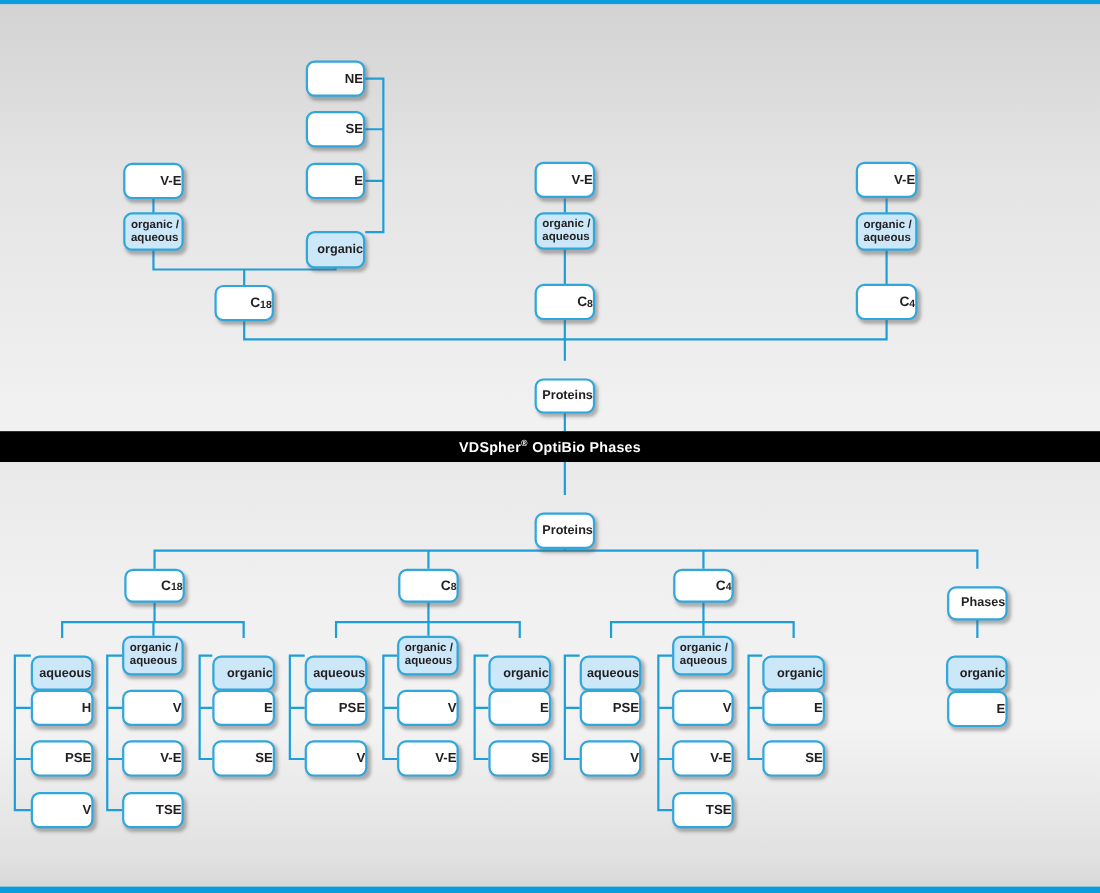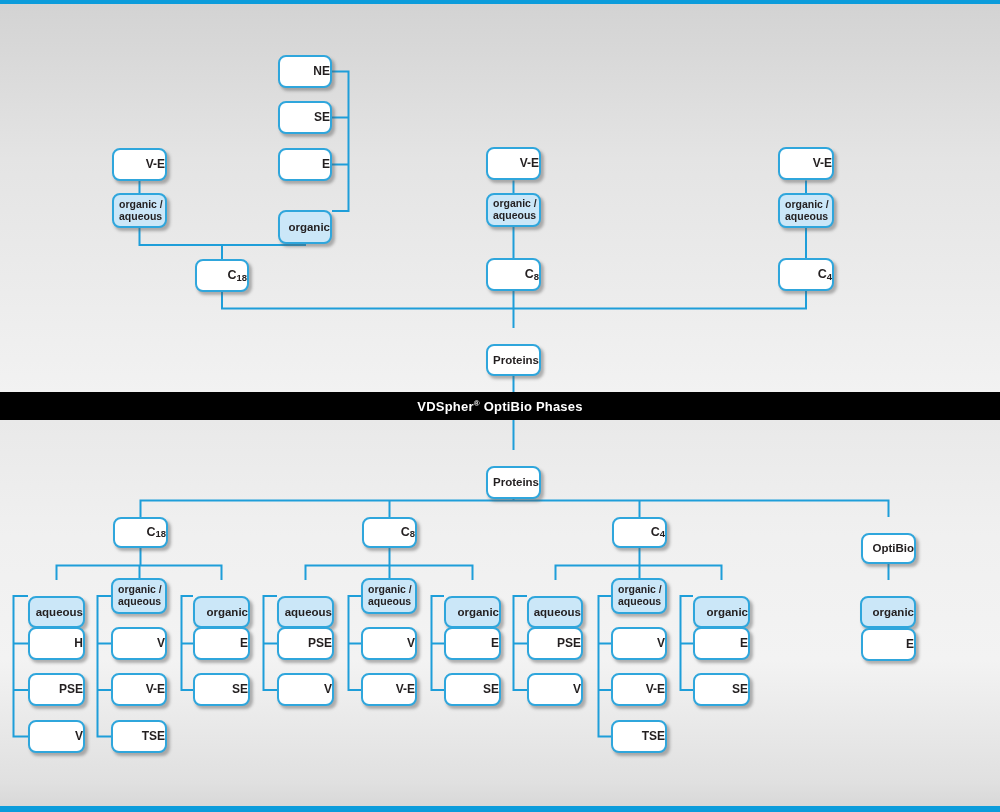--- a/index.html
+++ b/index.html
@@ -135,21 +135,21 @@
     </div>
   <div class="node" style="left:362px;top:517px;width:55px;height:31px">
       <span class="base">C</span>
       <span class="subnum">8</span>
     </div>
   <div class="node" style="left:612px;top:517px;width:55px;height:31px">
       <span class="base">C</span>
       <span class="subnum">4</span>
     </div>
   <div class="node sm" style="left:861px;top:517px;width:55px;height:31px">
-      <span>OptiBio</span>
+      <span>Phases</span>
     </div>
 
   <div class="node lb sm" style="left:28px;top:580px;width:57px;height:32px">
       <span>aqueous</span>
     </div>
   <div class="node lb two" style="left:111px;top:578px;width:56px;height:36px">
       <span>organic /
 aqueous</span>
     </div>
   <div class="node lb sm" style="left:193px;top:580px;width:57px;height:32px">

